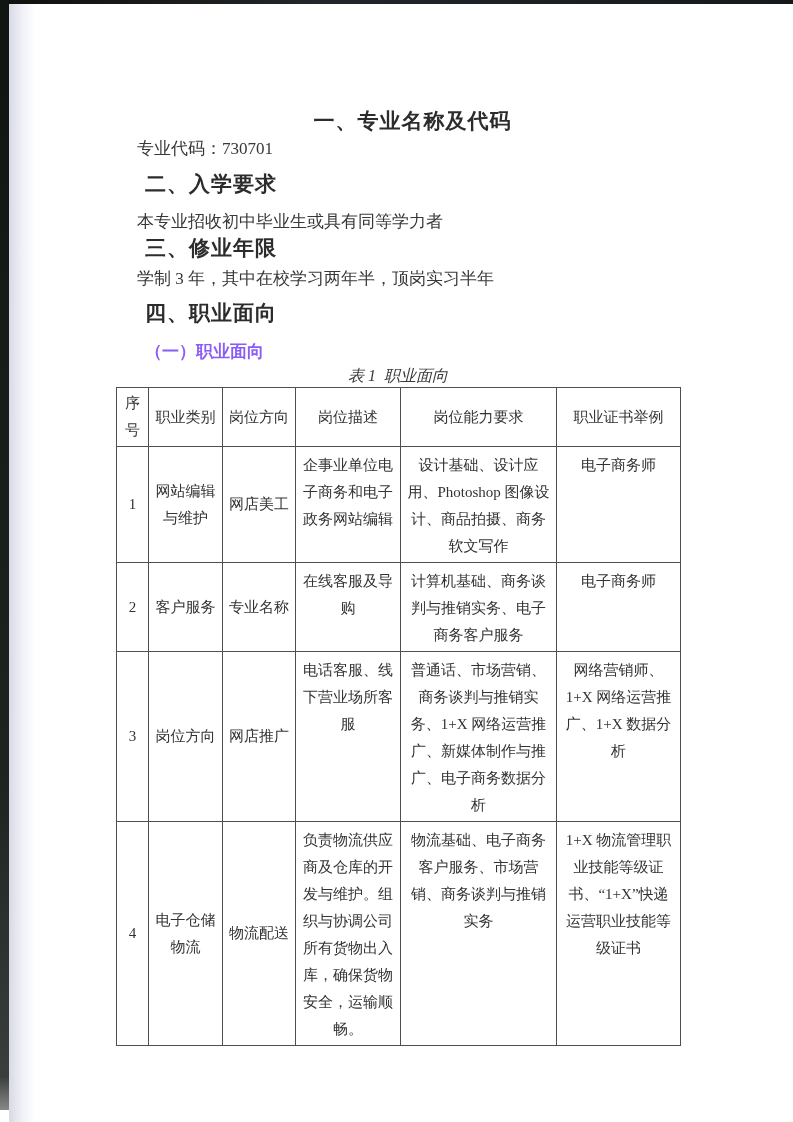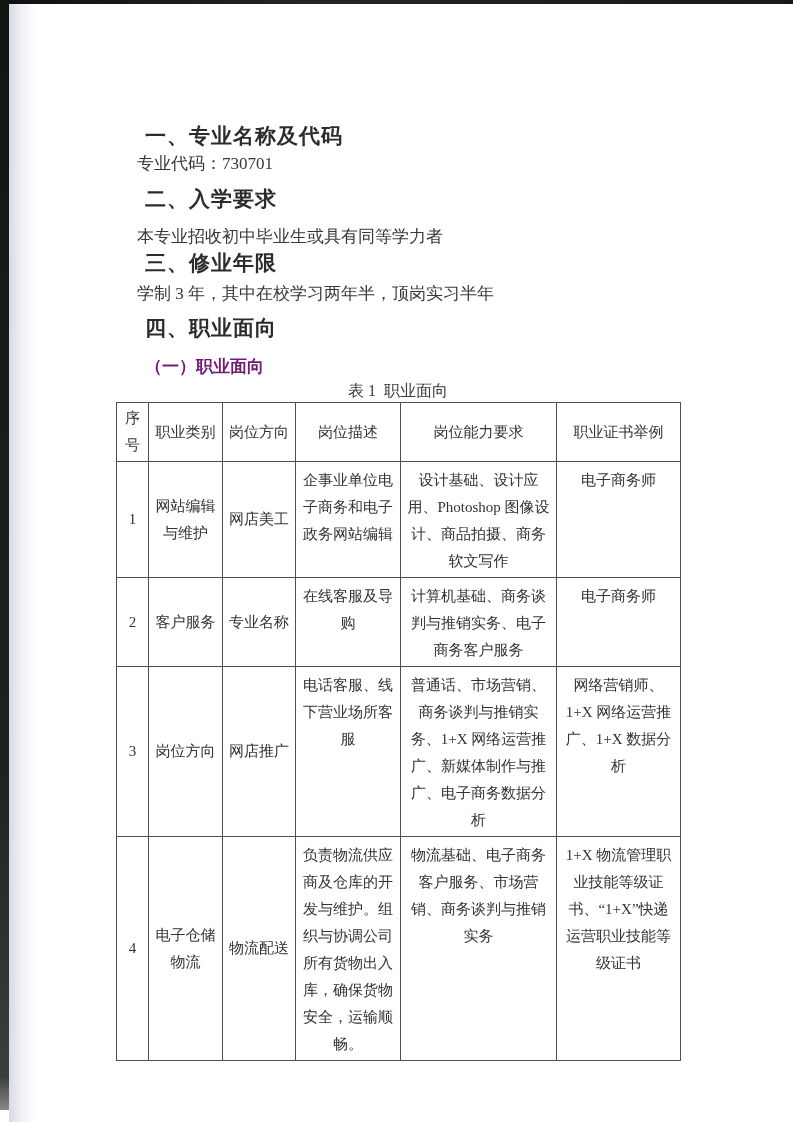--- a/index.html
+++ b/index.html
@@ -44,50 +44,51 @@
   }
   .sec-heading {
     margin: 0 0 0 29px;
     font-family: "Liberation Sans", "DejaVu Sans", sans-serif;
     font-weight: bold;
     font-size: 21px;
     line-height: 25px;
     color: #2c2c2c;
     letter-spacing: 1px;
   }
-  .m-sec1 { margin-top: 19px; }
+  .m-sec1 { margin-top: 4px; text-align: center; }
   .m-sec2 { margin-top: 9px; }
   .m-sec3 { }
   .m-sec4 { margin-top: 8px; }
   .body-line {
     margin: 0 0 0 21px;
     font-size: 17px;
     line-height: 26px;
     color: #383838;
   }
   .m-p1 { margin-top: 16px; }
   .m-p2 { margin-top: 3px; }
   .m-p3 { margin-top: 13px; }
   .m-p4 { margin-top: 6px; }
   .sub-heading {
     margin: 14px 0 0 29px;
     font-family: "Liberation Sans", "DejaVu Sans", sans-serif;
     font-weight: bold;
     font-size: 17px;
     line-height: 26px;
-    color: #701a75;
+    color: #8b5cf6;
   }
   .table-caption {
     margin: 0;
     width: 564px;
     text-align: center;
     font-size: 16px;
     line-height: 21px;
     white-space: pre;
     color: #3a3a3a;
+    font-style: italic;
   }
   table.career {
     border-collapse: collapse;
     table-layout: fixed;
     width: 564px;
     margin-top: 1px;
   }
   table.career th, table.career td {
     border: 1px solid #4f4f4f;
     font-weight: normal;

